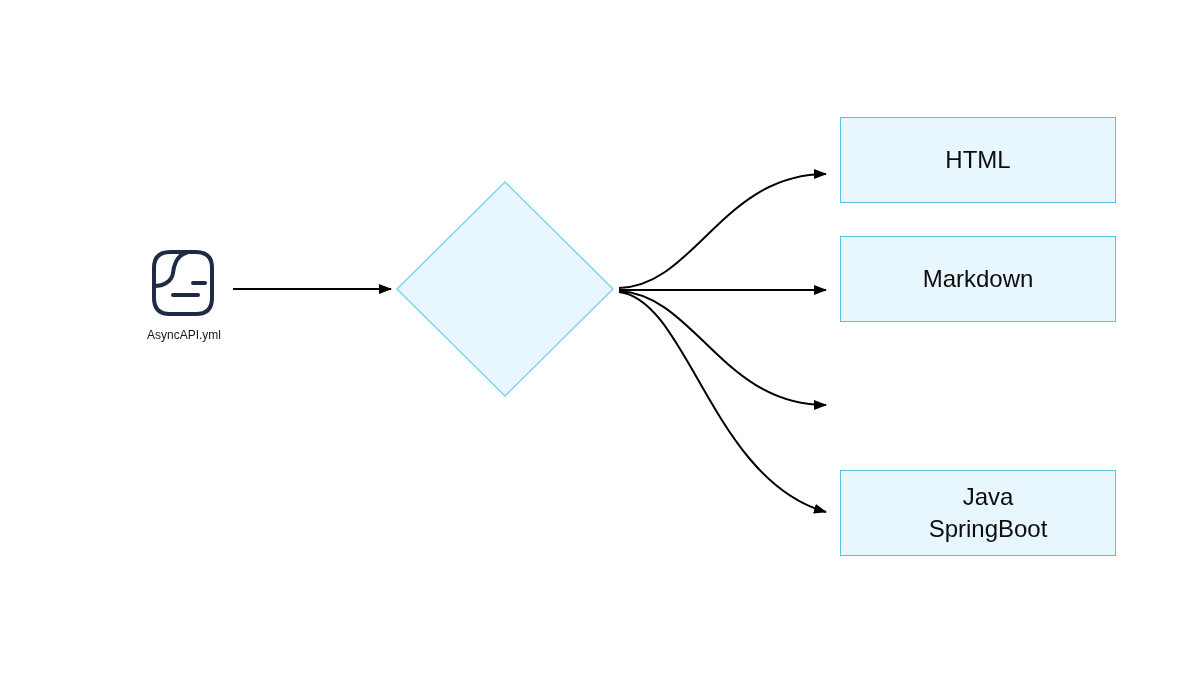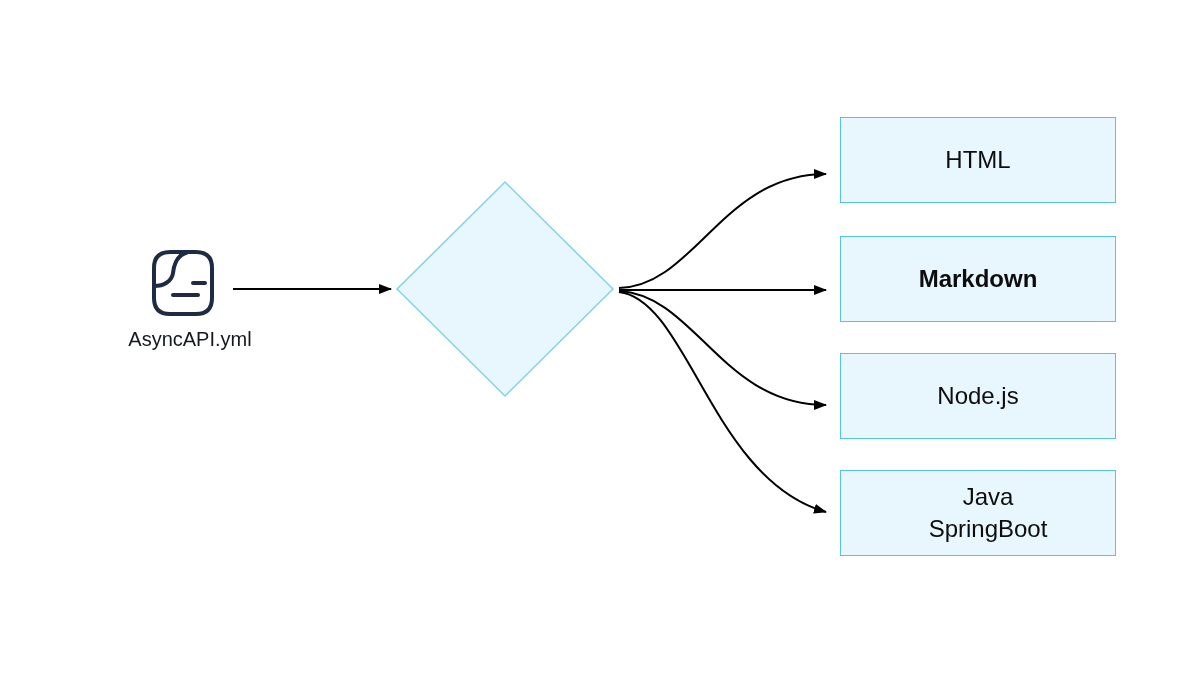--- a/index.html
+++ b/index.html
@@ -38,25 +38,25 @@
   .file-icon path,
   .file-icon line {
     fill: none;
     stroke: var(--icon-stroke, #1f2a44);
     stroke-width: 4;
     stroke-linecap: round;
     stroke-linejoin: round;
   }
   .source-label {
     position: absolute;
-    left: 110px;
+    left: 104px;
     top: 328px;
     width: 160px;
     text-align: center;
-    font-size: 20px;
+    font-size: 12px;
     font-weight: 500;
     color: var(--label-text, #15181e);
   }
   .generator-label {
     position: absolute;
     left: 397px;
     top: 275px;
     width: 216px;
     text-align: center;
     font-size: 25px;
@@ -75,21 +75,21 @@
     justify-content: center;
   }
   .box span {
     font-size: 24px;
     line-height: 32px;
     color: var(--text, #0d0d0d);
     text-align: center;
     white-space: pre-line;
   }
   .box-html     { top: 117px; }
-  .box-markdown { top: 236px; font-weight: bold; }
+  .box-markdown { top: 236px; }
   .box-nodejs   { top: 353px; }
   .box-java     { top: 470px; padding-left: 20px; }
 </style>
 </head>
 <body>
 
 <div class="canvas">
 
   <svg class="diagram-svg" viewBox="0 0 1200 675">
     <defs>
@@ -117,21 +117,18 @@
 
   <div class="source-label">AsyncAPI.yml</div>
 
 
   <div class="box box-html">
     <span>HTML</span>
   </div>
   <div class="box box-markdown">
     <span>Markdown</span>
   </div>
-  <div class="box box-nodejs">
-    <span>Node.js</span>
-  </div>
   <div class="box box-java">
     <span>Java
 SpringBoot</span>
   </div>
 
 </div>
 
 </body></html>

